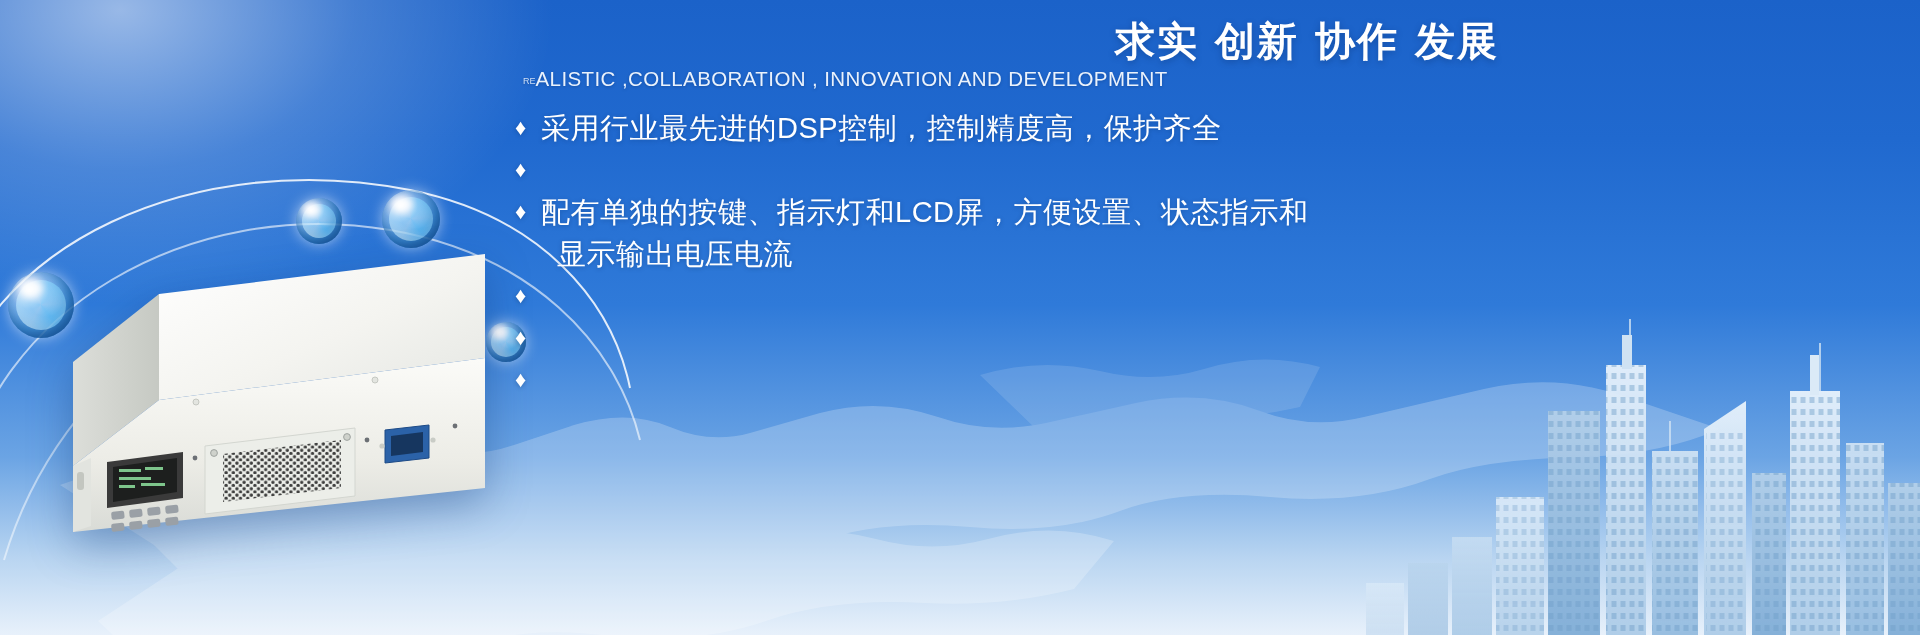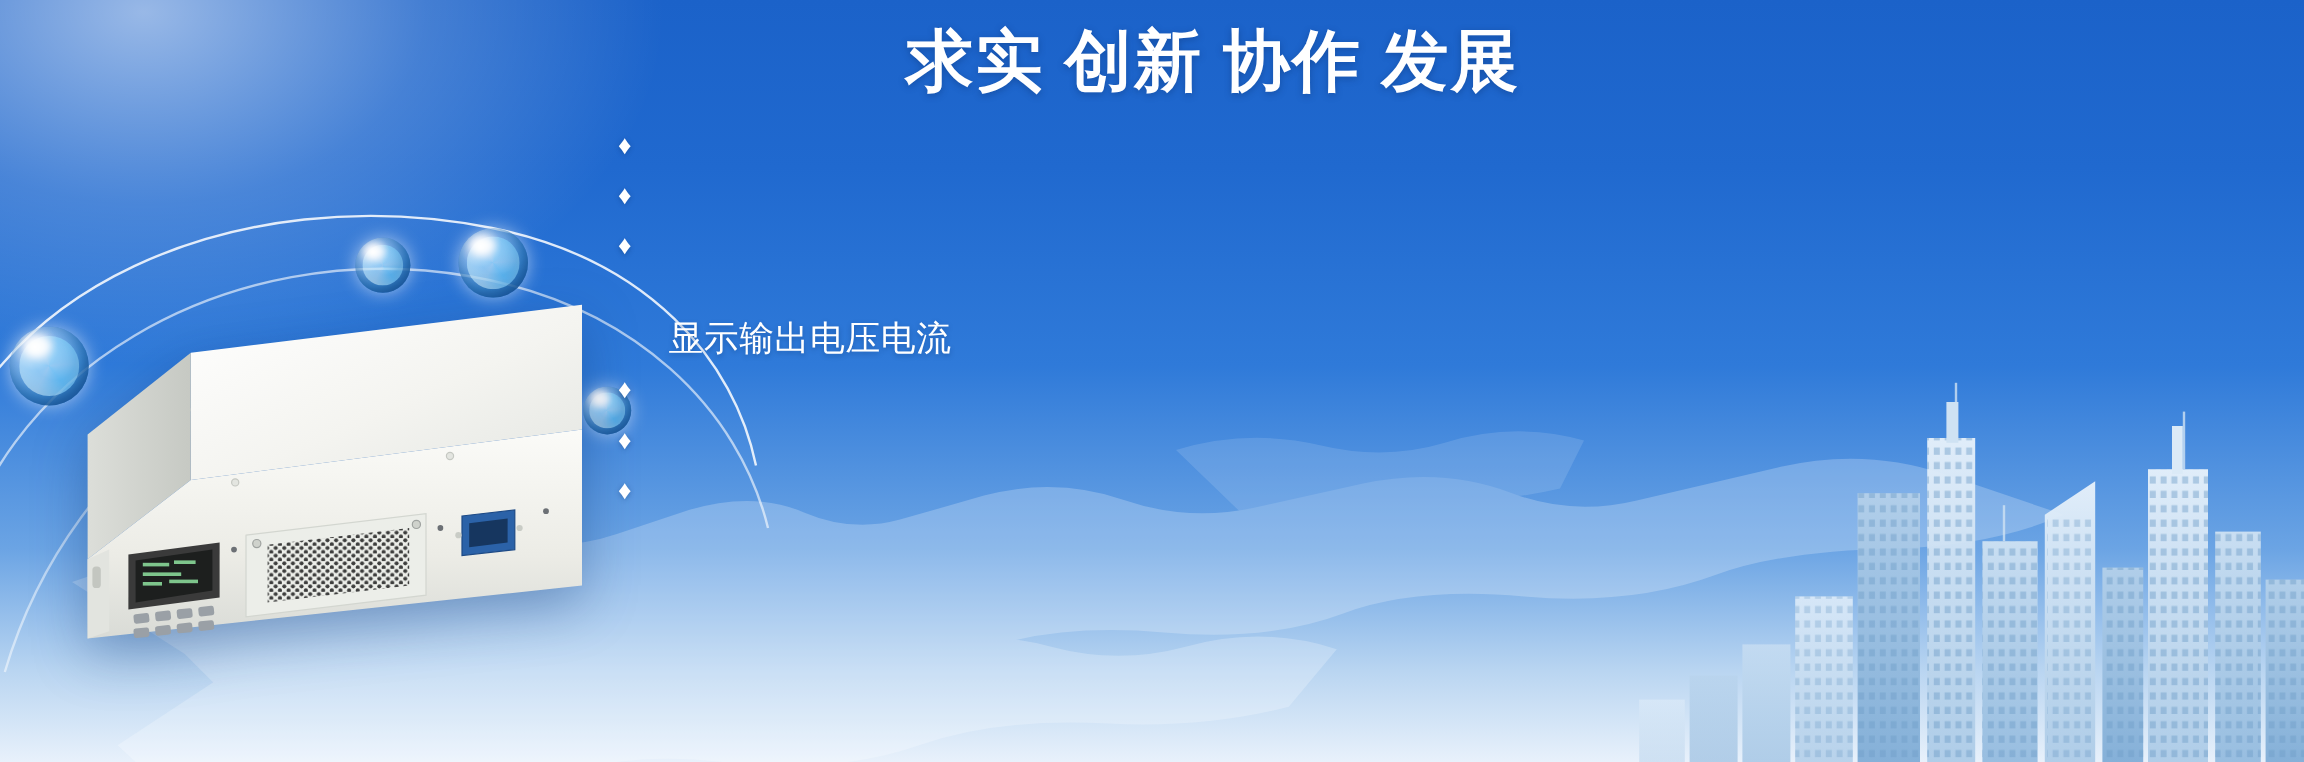--- a/index.html
+++ b/index.html
@@ -56,21 +56,21 @@
 
   
   .city{ position:absolute; right:0; bottom:0; width:760px; height:420px; pointer-events:none; }
   .city svg{ width:100%; height:100%; display:block; }
 
   
   .content{ position:absolute; left:515px; top:18px; width:1000px; }
 
   .headline{
     color:#ffffff; font-weight:bold; letter-spacing:2px;
-    font-size:56px; line-height:1.18; text-align:center;
+    font-size:40px; line-height:1.18; text-align:right;
     padding-left:8px;
     text-shadow:0 2px 6px rgba(8,40,95,.35);
     white-space:nowrap;
   }
   .headline span{ margin-right:16px; }
 
   .subhead{
     color:#eaf2fc; font-size:20.5px; letter-spacing:.4px;
     margin-top:2px; padding-left:8px; white-space:nowrap;
     text-shadow:0 1px 3px rgba(8,40,95,.35);
@@ -82,21 +82,21 @@
     display:flex; align-items:flex-start;
     color:#ffffff; font-size:29px; line-height:42px;
     letter-spacing:.5px; white-space:nowrap;
     text-shadow:0 1px 4px rgba(8,45,100,.35);
   }
   .bullets li .mark{
     width:26px; flex:0 0 26px; font-size:22px; line-height:42px;
     color:#ffffff;
   }
   .bullets li.cont .mark{ visibility:hidden; }
-  .bullets li.cont .txt{ padding-left:16px;margin-top:36px; }
+  .bullets li.cont .txt{ padding-left:16px; }
 </style>
 </head>
 <body>
 
 <div class="banner">
 
   <div class="rays">
     
     
     
@@ -272,30 +272,33 @@
       <circle cx="400" cy="176" r="2.4" fill="#6c7075"></circle>
     </svg>
   </div>
 
   <div class="content">
 
     <div class="headline">
       <span>求实</span><span>创新</span><span>协作</span><span>发展</span>
     </div>
 
+    <div class="subhead"><span class="pre">RE</span><span>ALISTIC ,COLLABORATION , INNOVATION AND DEVELOPMENT</span></div>
 
     <ul class="bullets">
       <li>
         <span class="mark">♦</span>
-      </li>
-      <li>
-        <span class="mark">♦</span>
-      </li>
-      <li>
-        <span class="mark">♦</span>
+        <span class="txt">采用行业最先进的DSP控制，控制精度高，保护齐全</span>
+      </li>
+      <li>
+        <span class="mark">♦</span>
+      </li>
+      <li>
+        <span class="mark">♦</span>
+        <span class="txt">配有单独的按键、指示灯和LCD屏，方便设置、状态指示和</span>
       </li>
       <li class="cont">
         <span class="mark">♦</span>
         <span class="txt">显示输出电压电流</span>
       </li>
       <li>
         <span class="mark">♦</span>
       </li>
       <li>
         <span class="mark">♦</span>

